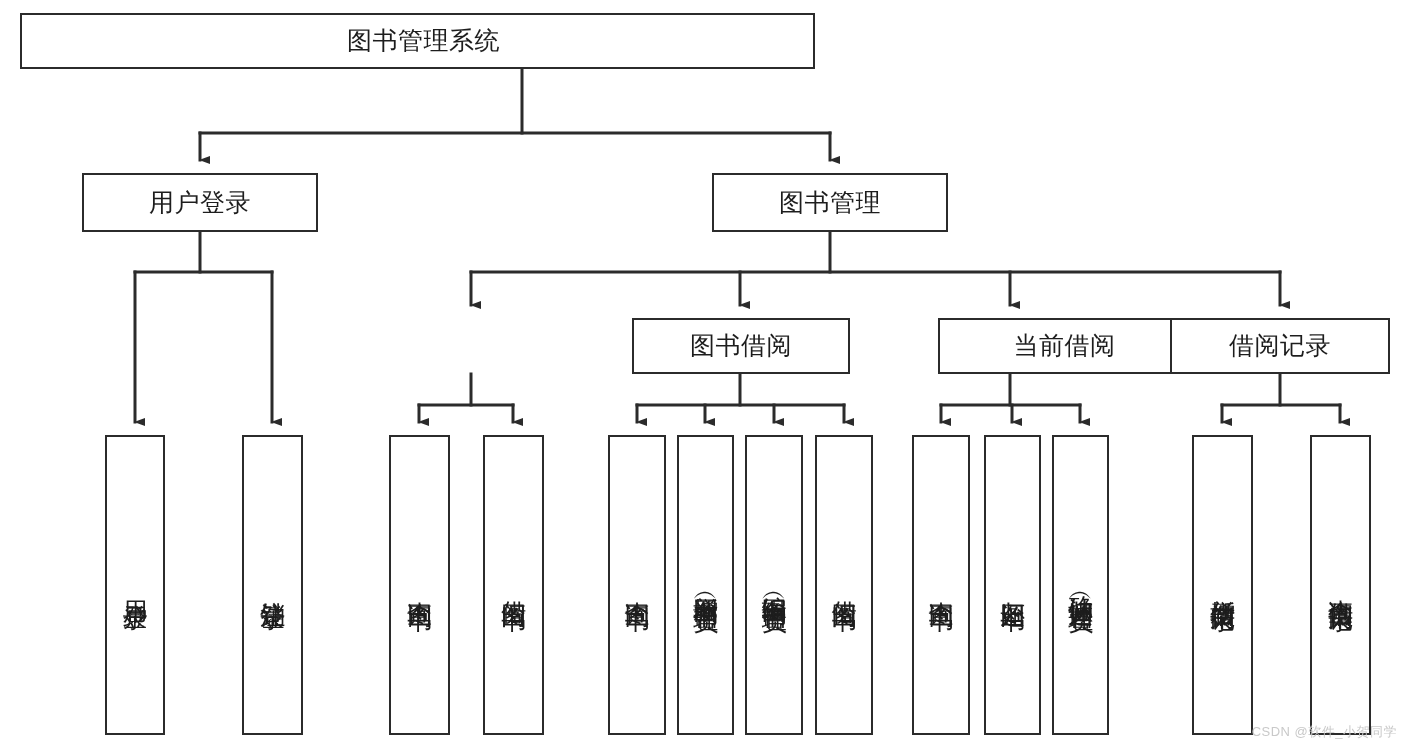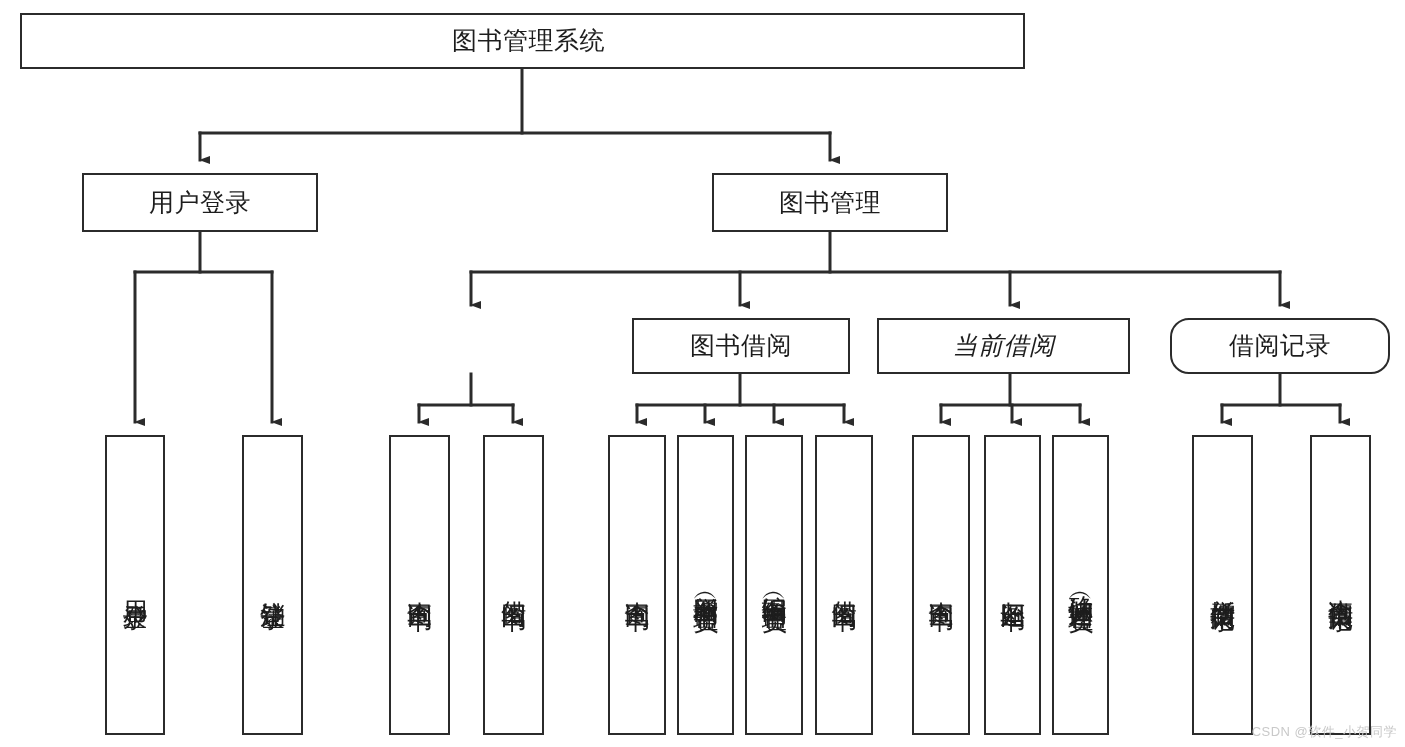--- a/index.html
+++ b/index.html
@@ -118,38 +118,38 @@
       <path d="M1012,405 L1012,422" marker-end="url(#arrow)"></path>
       <path d="M1080,405 L1080,422" marker-end="url(#arrow)"></path>
 
       <path d="M1280,374 L1280,405"></path>
       <path d="M1222,405 L1340,405"></path>
       <path d="M1222,405 L1222,422" marker-end="url(#arrow)"></path>
       <path d="M1340,405 L1340,422" marker-end="url(#arrow)"></path>
     </g>
   </svg>
 
-  <div class="node root h" id="node-root" style="left: 20px; top: 13px; width: 1005px; height: 56px; padding-left: 12px;">
+  <div class="node root h" id="node-root" style="left: 20px; top: 13px; width: 795px; height: 56px; padding-left: 12px;">
     <span>图书管理系统</span>
   </div>
 
   <div class="node h" id="node-l2-0" style="left: 82px; top: 173px; width: 236px; height: 59px;">
     <span>用户登录</span>
   </div>
   <div class="node h" id="node-l2-1" style="left: 712px; top: 173px; width: 236px; height: 59px;">
     <span>图书管理</span>
   </div>
 
   <div class="node h" id="node-l3-1" style="left: 632px; top: 318px; width: 218px; height: 56px;">
     <span>图书借阅</span>
   </div>
-  <div class="node h" id="node-l3-2" style="left: 877px; top: 318px; width: 253px; height: 56px; font-style: italic;">
+  <div class="node h" id="node-l3-2" style="left: 938px; top: 318px; width: 253px; height: 56px;">
     <span>当前借阅</span>
   </div>
-  <div class="node h" id="node-l3-3" style="left: 1170px; top: 318px; width: 220px; height: 56px; border-radius: 19px;">
+  <div class="node h" id="node-l3-3" style="left: 1170px; top: 318px; width: 220px; height: 56px;">
     <span>借阅记录</span>
   </div>
 
   <div class="node v" id="node-leaf-0" style="left: 105px; top: 435px; width: 60px; height: 300px;">
     <span class="vlabel">用户登录</span>
   </div>
   <div class="node v" id="node-leaf-1" style="left: 242px; top: 435px; width: 61px; height: 300px;">
     <span class="vlabel">注销登录</span>
   </div>
   <div class="node v" id="node-leaf-2" style="left: 389px; top: 435px; width: 61px; height: 300px;">

